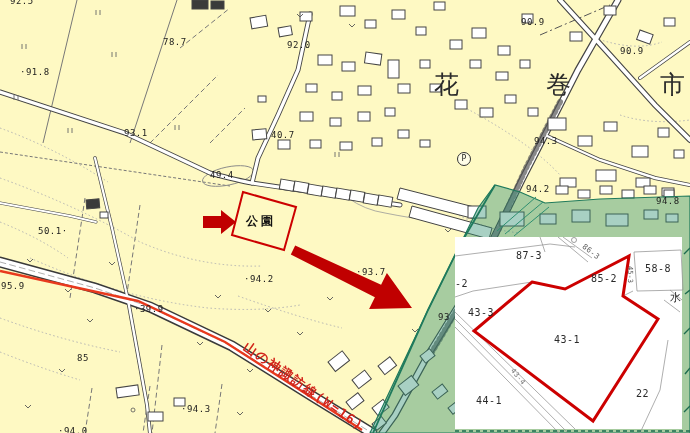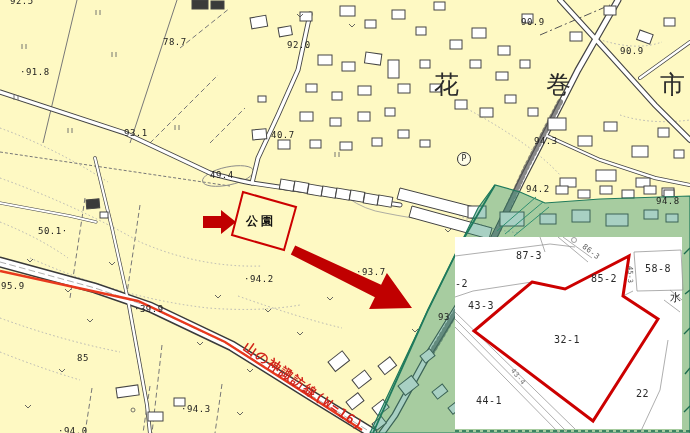--- a/index.html
+++ b/index.html
@@ -249,21 +249,21 @@
 
 <span class="plabel" style="left:457px;top:152px">P</span>
 
 <span class="roadname" style="left:250px;top:338px">山の神諏訪線(W=16)</span>
 
 <span class="ins" style="left:516px;top:250px">87-3</span>
 <span class="ins rot38" style="left:586px;top:242px">86-3</span>
 <span class="ins" style="left:591px;top:273px">85-2</span>
 <span class="ins" style="left:645px;top:263px">58-8</span>
 <span class="ins vert" style="left:626px;top:266px">45-3</span>
-<span class="ins" style="left:468px;top:300px">43-3</span>
-<span class="ins" style="left:554px;top:334px">32-1</span>
+<span class="ins" style="left:468px;top:307px">43-3</span>
+<span class="ins" style="left:554px;top:334px">43-1</span>
 <span class="ins" style="left:476px;top:395px">44-1</span>
 <span class="ins" style="left:636px;top:388px">22</span>
 <span class="ins" style="left:455px;top:278px">-2</span>
 <span class="ins rot50" style="left:515px;top:367px">43-4</span>
 <span class="water" style="left:670px;top:290px">水</span>
 
 </div>
 
 </body></html>

